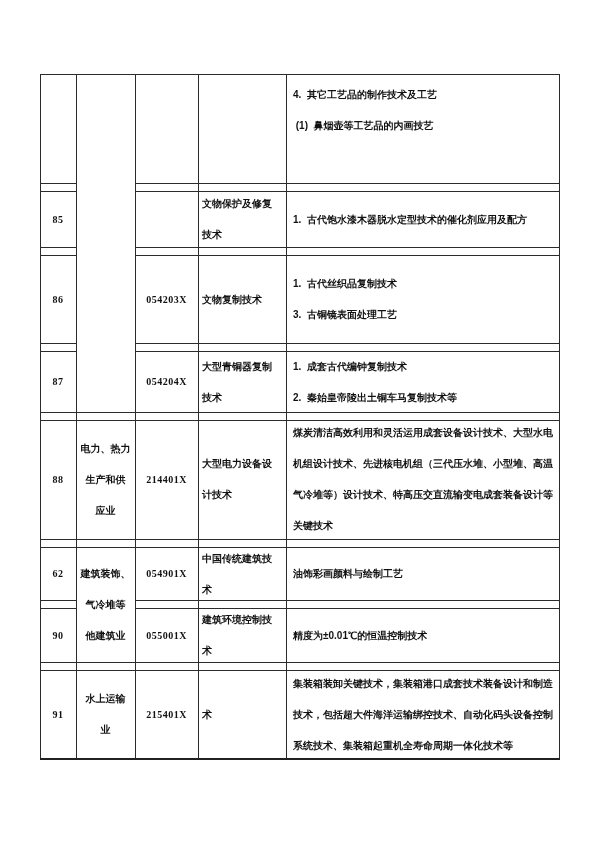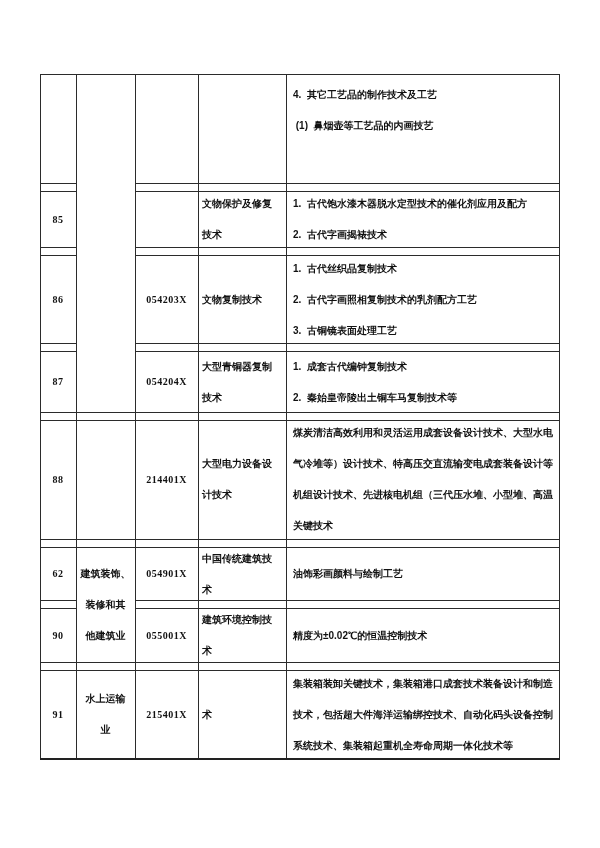--- a/index.html
+++ b/index.html
@@ -73,82 +73,85 @@
       <div class="tline"> (1)  鼻烟壶等工艺品的内画技艺</div>
     </div>
 
   <div class="cell center num" style="left:41px;top:191px;width:34px;height:56px">85</div>
   <div class="cell left" style="left:202px;top:191px;width:82px;height:56px">
       <div class="tline">文物保护及修复</div>
       <div class="tline">技术</div>
     </div>
   <div class="cell left desc" style="left:293px;top:191px;width:264px;height:56px">
       <div class="tline">1.  古代饱水漆木器脱水定型技术的催化剂应用及配方</div>
-      <div class="tline">2.  古代字画揭裱技术</div>
     </div>
 
   <div class="cell center num" style="left:41px;top:255px;width:34px;height:88px">86</div>
   <div class="cell center num" style="left:136px;top:255px;width:61px;height:88px">054203X</div>
   <div class="cell left" style="left:202px;top:255px;width:82px;height:88px">
       <div class="tline">文物复制技术</div>
     </div>
   <div class="cell left desc" style="left:293px;top:255px;width:264px;height:88px">
       <div class="tline">1.  古代丝织品复制技术</div>
-      <div class="tline">2.  古代字画照相复制技术的乳剂配方工艺</div>
       <div class="tline">3.  古铜镜表面处理工艺</div>
     </div>
 
   <div class="cell center num" style="left:41px;top:351px;width:34px;height:61px">87</div>
   <div class="cell center num" style="left:136px;top:351px;width:61px;height:61px">054204X</div>
   <div class="cell left" style="left:202px;top:351px;width:82px;height:61px">
       <div class="tline">大型青铜器复制</div>
       <div class="tline">技术</div>
     </div>
   <div class="cell left desc" style="left:293px;top:351px;width:264px;height:61px">
       <div class="tline">1.  成套古代编钟复制技术</div>
       <div class="tline">2.  秦始皇帝陵出土铜车马复制技术等</div>
     </div>
 
   <div class="cell center num" style="left:41px;top:420px;width:34px;height:118px">88</div>
+  <div class="cell center" style="left:77px;top:420px;width:57px;height:118px">
+      <div class="tline">电力、热力</div>
+      <div class="tline">生产和供</div>
+      <div class="tline">应业</div>
+    </div>
   <div class="cell center num" style="left:136px;top:420px;width:61px;height:118px">214401X</div>
   <div class="cell left" style="left:202px;top:420px;width:82px;height:118px">
       <div class="tline">大型电力设备设</div>
       <div class="tline">计技术</div>
     </div>
   <div class="cell left desc" style="left:293px;top:420px;width:264px;height:118px">
       <div class="tline">煤炭清洁高效利用和灵活运用成套设备设计技术、大型水电</div>
+      <div class="tline">机组设计技术、先进核电机组（三代压水堆、小型堆、高温</div>
       <div class="tline">气冷堆等）设计技术、特高压交直流输变电成套装备设计等</div>
-      <div class="tline">机组设计技术、先进核电机组（三代压水堆、小型堆、高温</div>
       <div class="tline">关键技术</div>
     </div>
 
   <div class="cell center" style="left:77px;top:547px;width:57px;height:115px">
       <div class="tline">建筑装饰、</div>
-      <div class="tline">装修和其</div>
+      <div class="tline">气冷堆等</div>
       <div class="tline">他建筑业</div>
     </div>
 
   <div class="cell center num" style="left:41px;top:547px;width:34px;height:53px">62</div>
   <div class="cell center num" style="left:136px;top:547px;width:61px;height:53px">054901X</div>
   <div class="cell left" style="left:202px;top:547px;width:82px;height:53px">
       <div class="tline">中国传统建筑技</div>
       <div class="tline">术</div>
     </div>
   <div class="cell left desc" style="left:293px;top:547px;width:264px;height:53px">
       <div class="tline">油饰彩画颜料与绘制工艺</div>
     </div>
 
   <div class="cell center num" style="left:41px;top:608px;width:34px;height:54px">90</div>
   <div class="cell center num" style="left:136px;top:608px;width:61px;height:54px">055001X</div>
   <div class="cell left" style="left:202px;top:608px;width:82px;height:54px">
       <div class="tline">建筑环境控制技</div>
       <div class="tline">术</div>
     </div>
   <div class="cell left desc" style="left:293px;top:608px;width:264px;height:54px">
-      <div class="tline">精度为±0.02℃的恒温控制技术</div>
+      <div class="tline">精度为±0.01℃的恒温控制技术</div>
     </div>
 
   <div class="cell center num" style="left:41px;top:670px;width:34px;height:88px">91</div>
   <div class="cell center" style="left:77px;top:670px;width:57px;height:88px">
       <div class="tline">水上运输</div>
       <div class="tline">业</div>
     </div>
   <div class="cell center num" style="left:136px;top:670px;width:61px;height:88px">215401X</div>
   <div class="cell left" style="left:202px;top:670px;width:82px;height:88px">
       <div class="tline">术</div>

